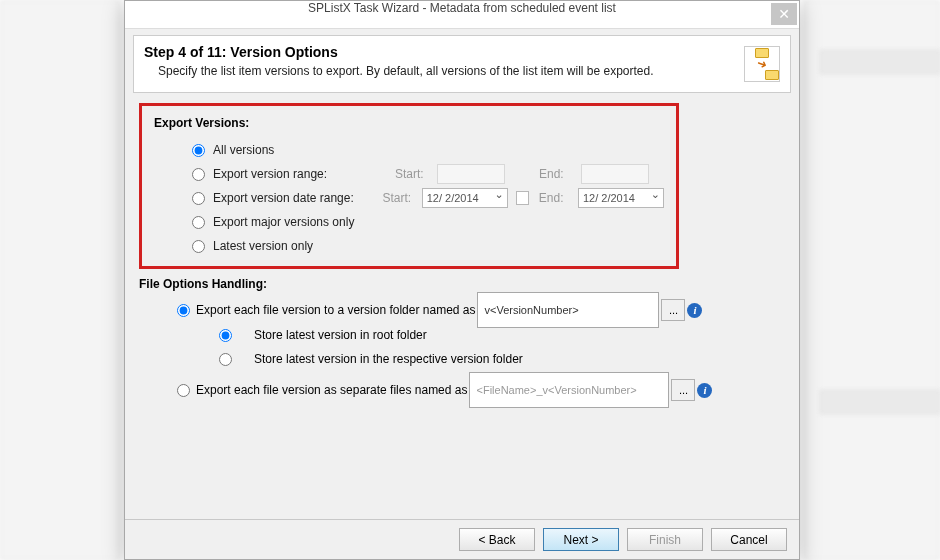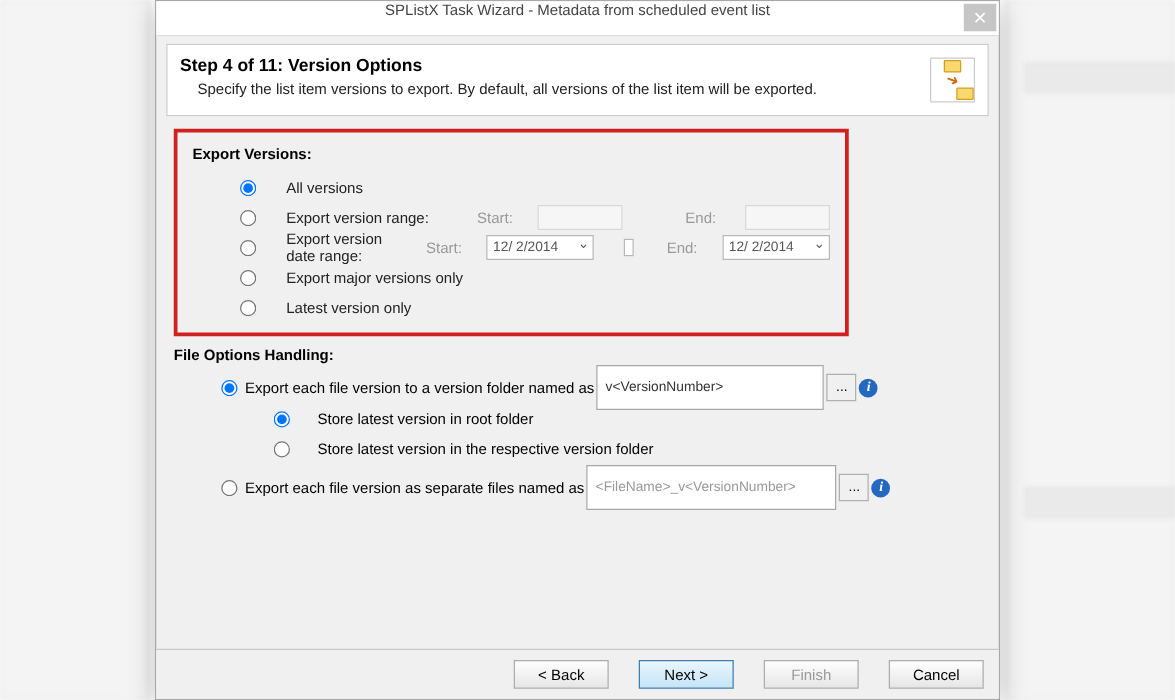--- a/index.html
+++ b/index.html
@@ -105,21 +105,21 @@
     padding: 10px 12px 8px 12px;
     margin-bottom: 8px;
     width: 540px;
   }
   .section-label { font-weight: bold; margin-bottom: 8px; }
   .radio-row {
     display: flex;
     align-items: center;
     height: 24px;
     margin-left: 38px;
-    gap: 20px;
+    gap: 4px;
     color: #222;
   }
   input[type=radio] { margin: 0 4px 0 0; }
   .inline-lbl { color: #999; margin-left: 10px; width: 38px; }
   .field {
     height: 20px;
     width: 68px;
     border: 1px solid #d8d8d8;
     background: #f6f6f6;
   }
@@ -199,21 +199,21 @@
   .button-bar {
     position: absolute;
     left: 0; right: 0; bottom: 0;
     height: 40px;
     border-top: 1px solid #c8c8c8;
     background: #f0f0f0;
     display: flex;
     align-items: center;
     justify-content: flex-end;
     padding-right: 12px;
-    gap: 24px;
+    gap: 8px;
   }
   .btn {
     width: 76px; height: 23px;
     border: 1px solid #adadad;
     background: linear-gradient(#fefefe,#e6e6e6);
     font-size: 12px;
     cursor: default;
   }
   .btn.primary {
     border: 1px solid #3c7fb1;

